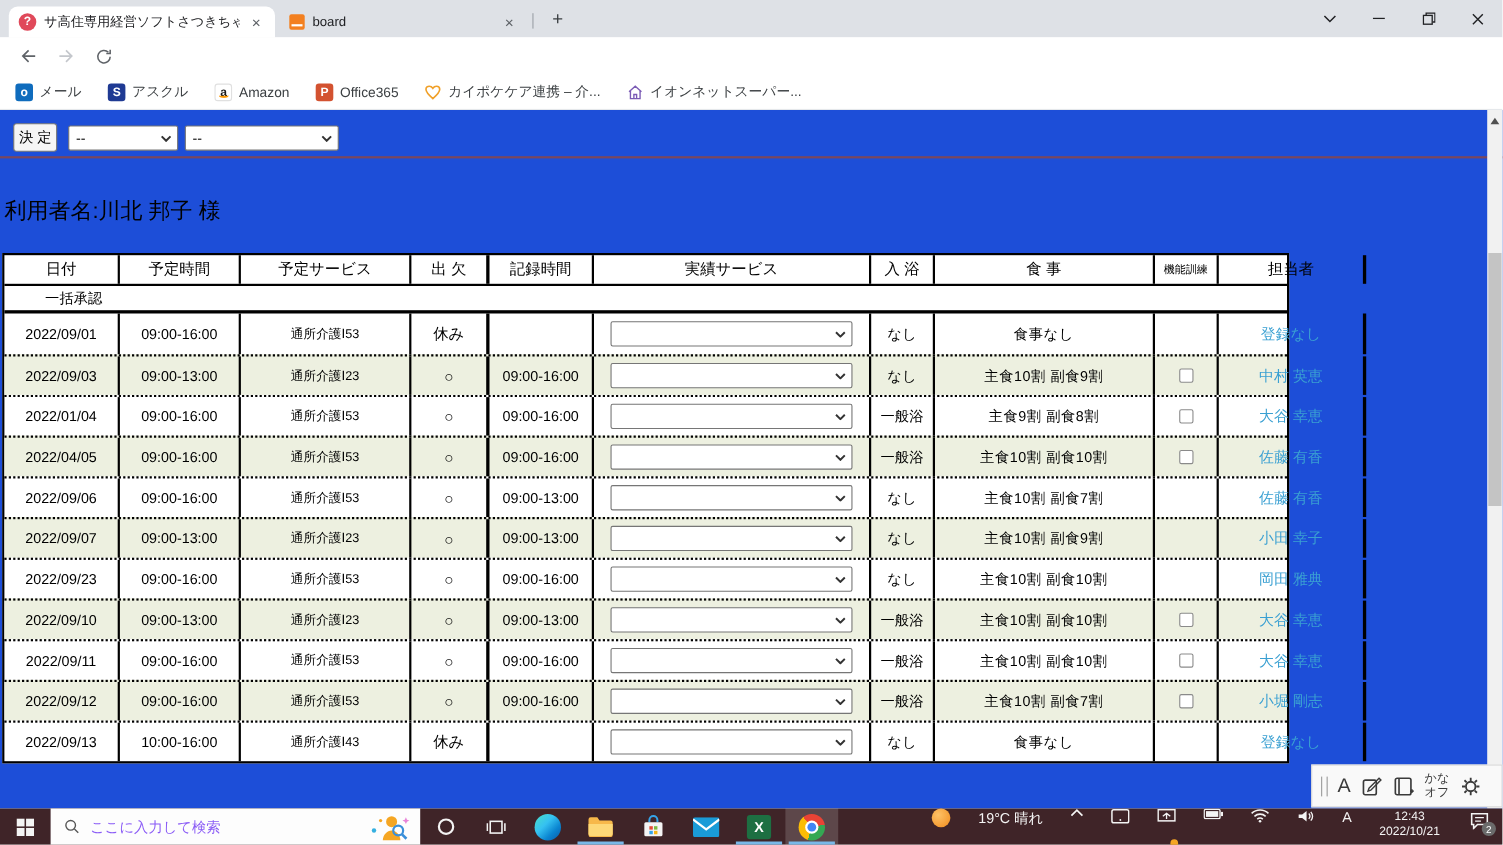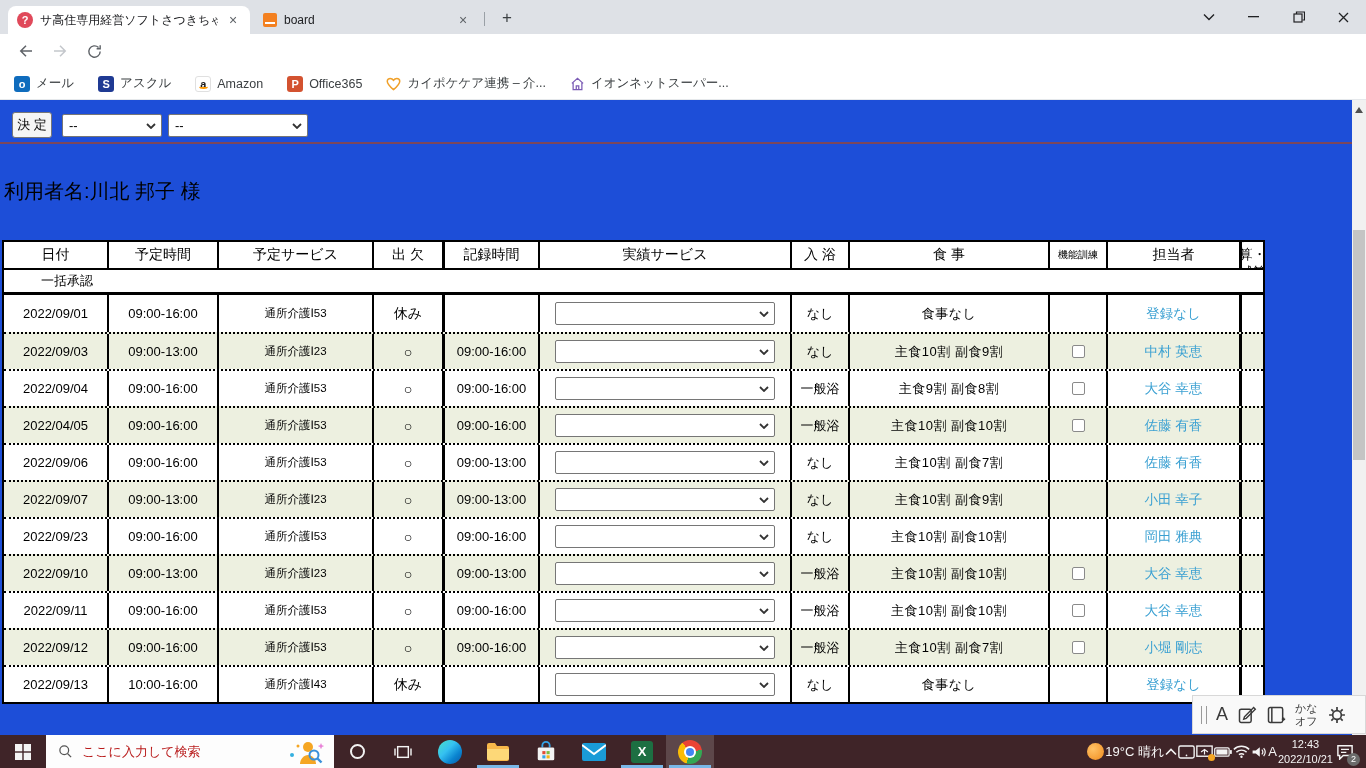--- a/index.html
+++ b/index.html
@@ -48,21 +48,21 @@
 .content{position:absolute;left:0;top:100px;width:1366px;height:635px;background:#1d4ed8}
 .btn-decide{position:absolute;left:12px;top:12px;width:40px;height:26px;background:#f5f5f5;border:1.5px solid #777;border-radius:3px;font-size:13px;display:flex;align-items:center;justify-content:center;font-family:"Liberation Sans",sans-serif}
 .sel{background:#fff;border:1px solid #767676;border-radius:2px;height:23px;display:flex;align-items:center;padding:0 6px;font-size:13px;position:relative}
 .sel .chev{position:absolute;right:5px;top:8px}
 .sel1{position:absolute;left:62px;top:14px;width:100px}
 .sel2{position:absolute;left:168px;top:14px;width:140px}
 .red-rule{position:absolute;left:0;top:42px;width:1366px;height:2px;background:#8c4646;opacity:.85}
 .user-label{position:absolute;left:4px;top:78px;font-size:20px;color:#000}
 
 
-.tbl{position:absolute;left:2px;top:140px;width:1263px;border:2px solid #000;background:#fff}
+.tbl{position:absolute;left:2px;top:130px;width:1170px;border:2px solid #000;background:#fff}
 .trow{display:grid;grid-template-columns:105px 110px 155px 71px 95px 252px 58px 200px 58px 134px 1fr}
 .th,.td{border-right:2px solid #000;display:flex;align-items:center;justify-content:center;overflow:hidden}
 .th.c3,.td.c3,.th.c9,.td.c9{border-right-width:3px}
 .th.c10,.td.c10{border-right:none}
 .hdr .th{height:26px;font-size:14px}
 .hdr .th.c8{font-size:10px}
 .hdr{border-bottom:2px solid #000}
 .bulk{height:25px;border-bottom:3px solid #000;display:flex;align-items:center;padding-left:37px;font-size:13px}
 .trow.data{height:37px;font-size:13px}
 .trow.data + .trow.data{border-top:2px dotted #000}
@@ -82,33 +82,33 @@
 
 
 .imebar{position:absolute;left:1192px;top:695px;width:174px;height:39px;background:#f9f9f9;border:1px solid #d8d8d8;display:flex;align-items:center;gap:9px;padding:0 8px;color:#3a3a3a}
 .ime-handle{width:6px;height:18px;border-left:1.5px solid #9a9a9a;border-right:1.5px solid #9a9a9a}
 .ime-a{font-size:18px}
 .ime-kana{font-size:11px;line-height:1.15;text-align:right}
 
 
 .taskbar{position:absolute;left:0;bottom:0;width:1366px;height:33px;background:#3f2428;display:flex;align-items:stretch}
 .tb-start{width:46px;display:flex;align-items:center;justify-content:center}
-.tb-search{width:288px;background:#fdfdfd;display:flex;align-items:center;gap:9px;padding:0 12px;font-size:13px;color:#b91c1c;position:relative}
+.tb-search{width:336px;background:#fdfdfd;display:flex;align-items:center;gap:9px;padding:0 12px;font-size:13px;color:#8b5cf6;position:relative}
 .search-art{position:absolute;right:8px;top:4px}
 .tb-btn{width:46px;display:flex;align-items:center;justify-content:center}
 .cortana{width:15px;height:15px;border:2px solid #f3f3f3;border-radius:50%}
 .appslot{width:48px;display:flex;align-items:center;justify-content:center;position:relative}
 .appslot.active{background:rgba(255,255,255,.16)}
 .appslot .uline{position:absolute;left:3px;right:3px;bottom:0;height:3px;background:#79b8e8}
 .edge{width:24px;height:24px;border-radius:50%;background:linear-gradient(135deg,#4ae0c8 0%,#35c1f1 40%,#0a84d0 70%,#0c59a4 100%)}
 .chromeic{width:24px;height:24px;border-radius:50%;background:conic-gradient(from -40deg,#ea4335 0 33%,#34a853 0 66%,#fbbc05 0 100%);position:relative}
 .chromeic::before{content:"";position:absolute;left:6px;top:6px;width:12px;height:12px;border-radius:50%;background:#fff}
 .chromeic::after{content:"";position:absolute;left:8px;top:8px;width:8px;height:8px;border-radius:50%;background:#4285f4}
 .excel{width:22px;height:22px;border-radius:3px;background:#1d6f42;color:#fff;font-weight:bold;font-size:13px;display:flex;align-items:center;justify-content:center}
-.tray{margin-left:auto;display:flex;align-items:center;gap:1px;padding-right:10px;color:#f4f4f4}
+.tray{margin-left:auto;display:flex;gap:25px;padding-right:10px;color:#f4f4f4}
 .sun{width:17px;height:17px;border-radius:50%;background:radial-gradient(circle at 35% 35%,#ffc266,#f08c1e)}
 .weather-txt{font-size:13px;white-space:nowrap}
 .ime-ind{font-size:13px}
 .clock{font-size:11px;line-height:1.3;text-align:center;white-space:nowrap}
 .notif{position:relative;width:22px;height:22px;display:flex;align-items:center;justify-content:center}
 .badge{position:absolute;right:-4px;bottom:-3px;width:13px;height:13px;border-radius:50%;background:#6b6b6b;color:#fff;font-size:9px;display:flex;align-items:center;justify-content:center}
 svg{display:block}
 </style>
 </head>
 <body>
@@ -317,21 +317,21 @@
     <div class="td c7">主食10割 副食9割</div>
     <div class="td c8">
             <span class="cb"></span>
           </div>
     <div class="td c9">
             <a class="link">中村 英恵</a>
           </div>
     <div class="td c10"></div>
   </div>
         <div class="trow data">
-    <div class="td c0">2022/09/04</div>
+    <div class="td c0">2022/01/04</div>
     <div class="td c1">09:00-16:00</div>
     <div class="td c2">通所介護Ⅰ53</div>
     <div class="td c3">○</div>
     <div class="td c4">09:00-16:00</div>
     <div class="td c5">
       <div class="rowsel">
               <svg class="chev" width="10" height="6" viewBox="0 0 10 6">
                 <path d="M1 1l4 4 4-4" fill="none" stroke="#333" stroke-width="1.8"></path>
               </svg>
             </div>

